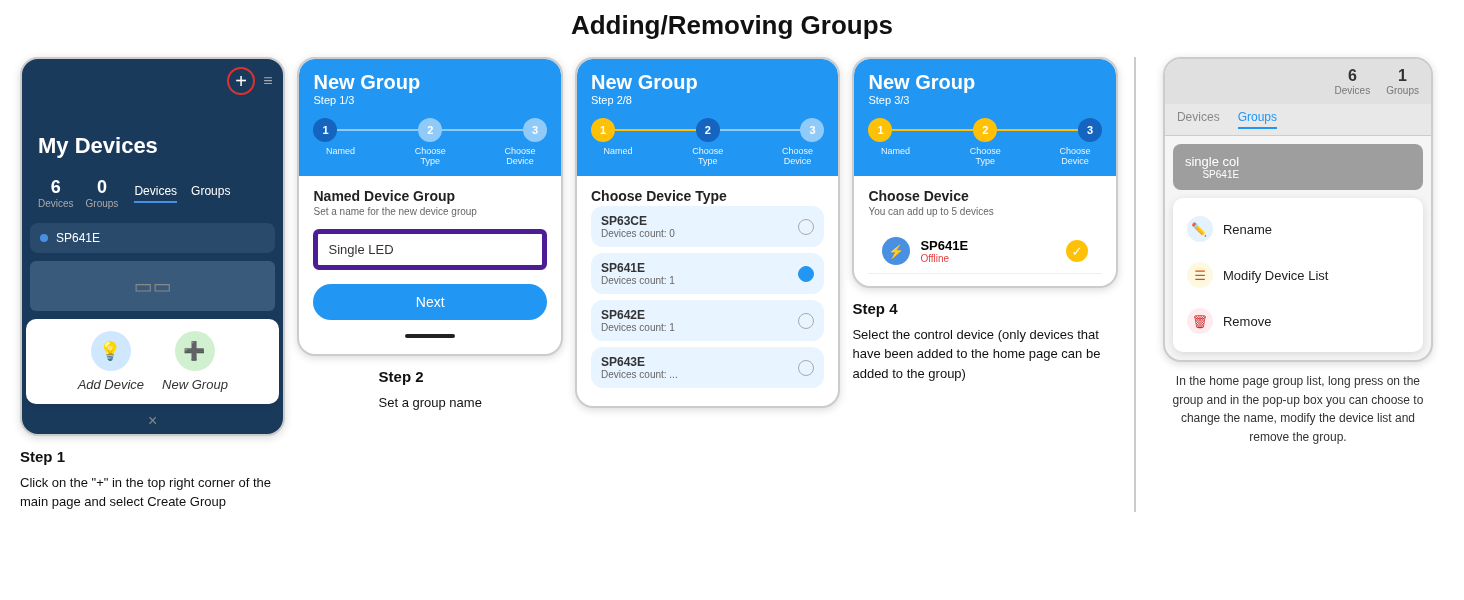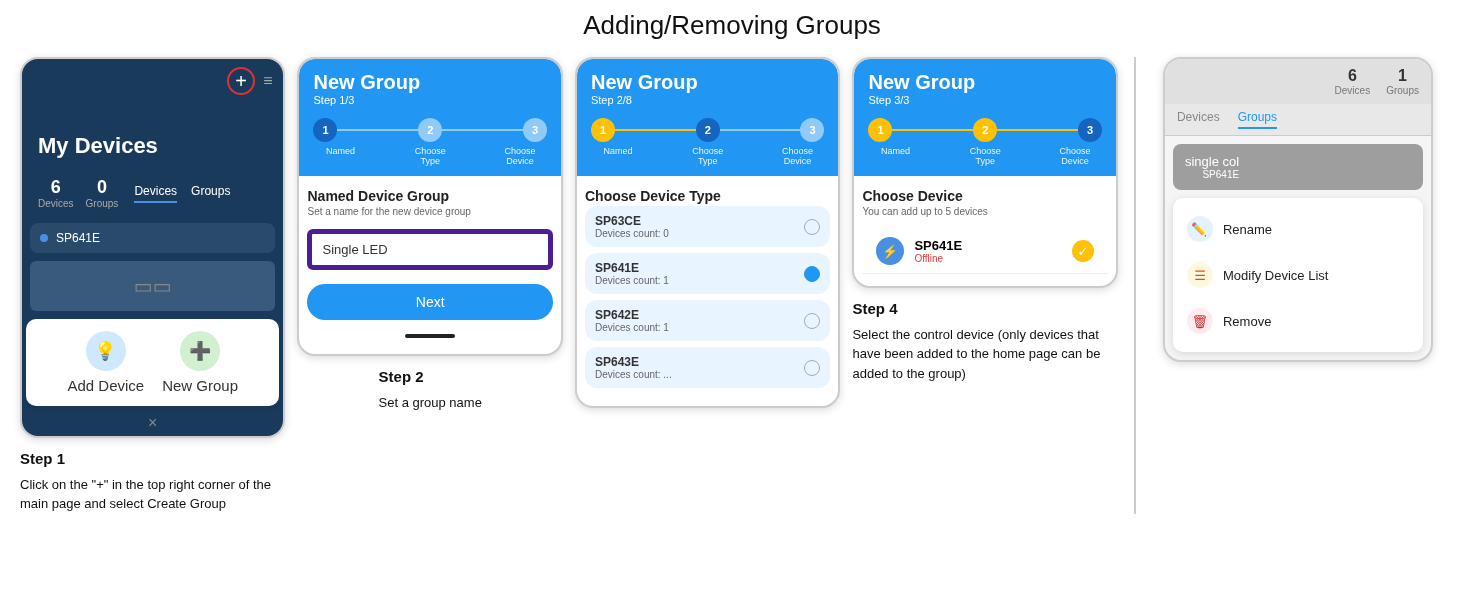--- a/index.html
+++ b/index.html
@@ -6,21 +6,21 @@
     body {
       font-family: -apple-system, BlinkMacSystemFont, 'Segoe UI', sans-serif;
       background: #fff;
       width: 1464px;
       min-height: 600px;
       padding: 10px 20px 20px;
     }
     .page-title {
       text-align: center;
       font-size: 26px;
-      font-weight: 400;
+      font-weight: 700;
       margin-bottom: 16px;
       color: #111;
     }
     .columns {
       display: flex;
       gap: 12px;
       align-items: flex-start;
     }
     .column {
       flex: 1;
@@ -155,22 +155,23 @@
     }
     .popup-icon-circle {
       width: 40px; height: 40px;
       border-radius: 50%;
       display: flex; align-items: center; justify-content: center;
       font-size: 18px;
     }
     .icon-blue { background: #d0e8ff; }
     .icon-green { background: #d0f0d0; }
     .popup-btn-label {
-      font-size: 15px;
+      font-size: 13px;
       color: #333;
+      font-style: italic;
     }
     .close-x {
       text-align: center;
       color: #888;
       font-size: 16px;
       padding: 4px;
     }
     
     .phone-group {
       background: #fff;
@@ -220,21 +221,21 @@
       justify-content: space-between;
       padding: 0 2px;
     }
     .step-label {
       font-size: 9px;
       color: rgba(255,255,255,0.9);
       text-align: center;
       width: 50px;
     }
     .group-body {
-      padding: 12px 8px;
+      padding: 12px 14px;
     }
     .group-section-title {
       font-size: 14px;
       font-weight: 600;
       color: #222;
       margin-bottom: 2px;
     }
     .group-section-sub {
       font-size: 10px;
       color: #666;
@@ -637,15 +638,16 @@
         <div class="popup-menu-item">
           <div class="popup-menu-icon pm-yellow">☰</div>
           <span class="popup-menu-label">Modify Device List</span>
         </div>
         <div class="popup-menu-item">
           <div class="popup-menu-icon pm-red">🗑</div>
           <span class="popup-menu-label">Remove</span>
         </div>
       </div>
     </div>
+    <div class="last-desc">In the home page group list, long press on the group and in the pop-up box you can choose to change the name, modify the device list and remove the group.</div>
   </div>
 
 </div>
 
 </body></html>

